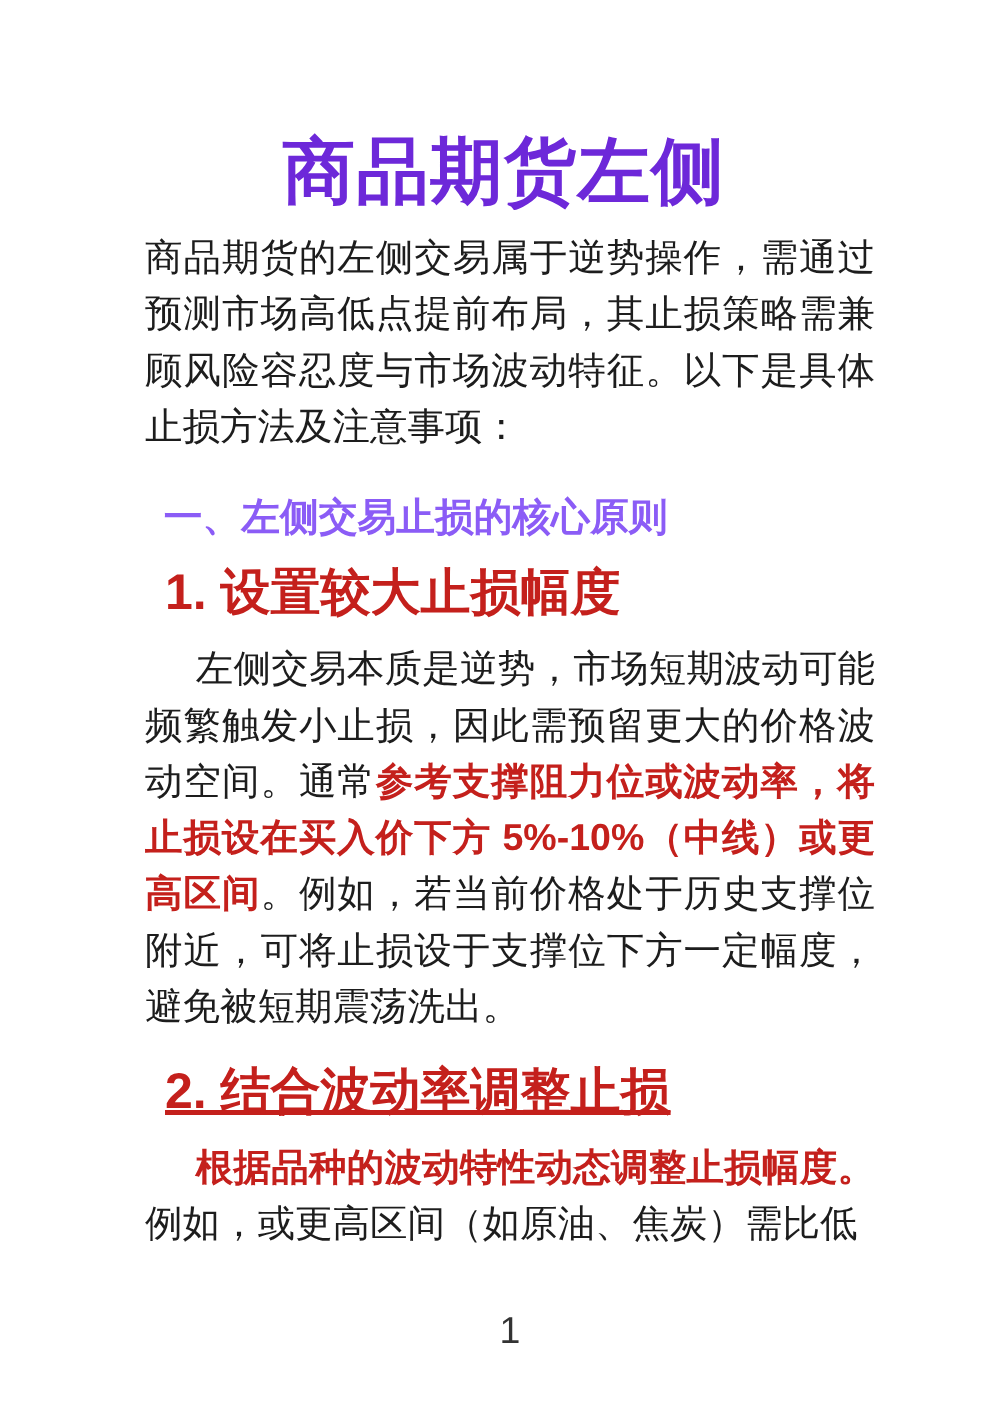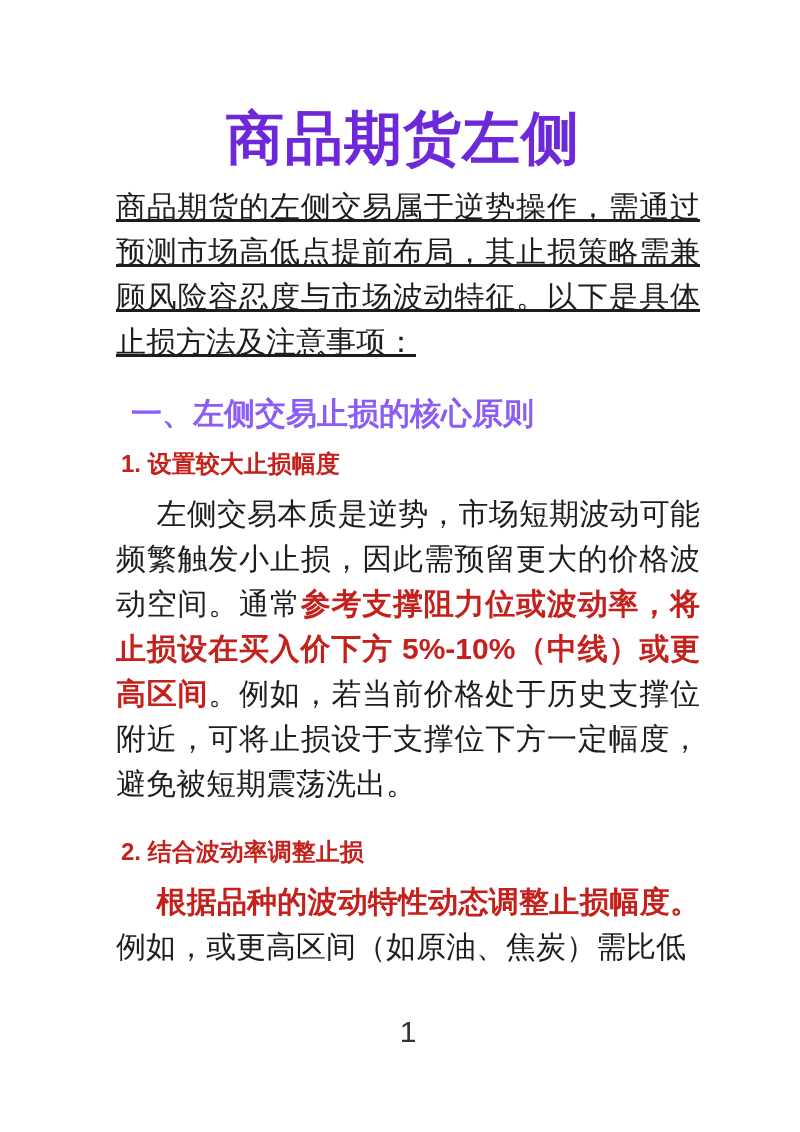--- a/index.html
+++ b/index.html
@@ -30,39 +30,39 @@
     line-height: 80px;
     font-weight: bold;
     letter-spacing: 1px;
   }
   .intro {
     margin: 6px 0 0 0;
     color: #1d1d1d;
     font-size: 30px;
     line-height: 45px;
     text-align: justify;
-    text-decoration: underline;
   }
   .section-heading {
     margin: 27px 0 0 0;
     padding-left: 15px;
     color: #8b5cf6;
     font-size: 31px;
     line-height: 45px;
     font-weight: bold;
   }
   .item-title {
-    margin: 5px;
+    margin: 16px;
     color: #C4201C;
-    font-size: 24px;
+    font-size: 40px;
     line-height: 45px;
     font-weight: bold;
   }
   .item-title.spaced {
     margin-top: 23px;
+    text-decoration: underline;
   }
   .body-para {
     margin: 0;
     color: #1d1d1d;
     font-size: 30px;
     line-height: 45px;
     text-align: justify;
   }
   .indent {
     text-indent: 1.35em;

